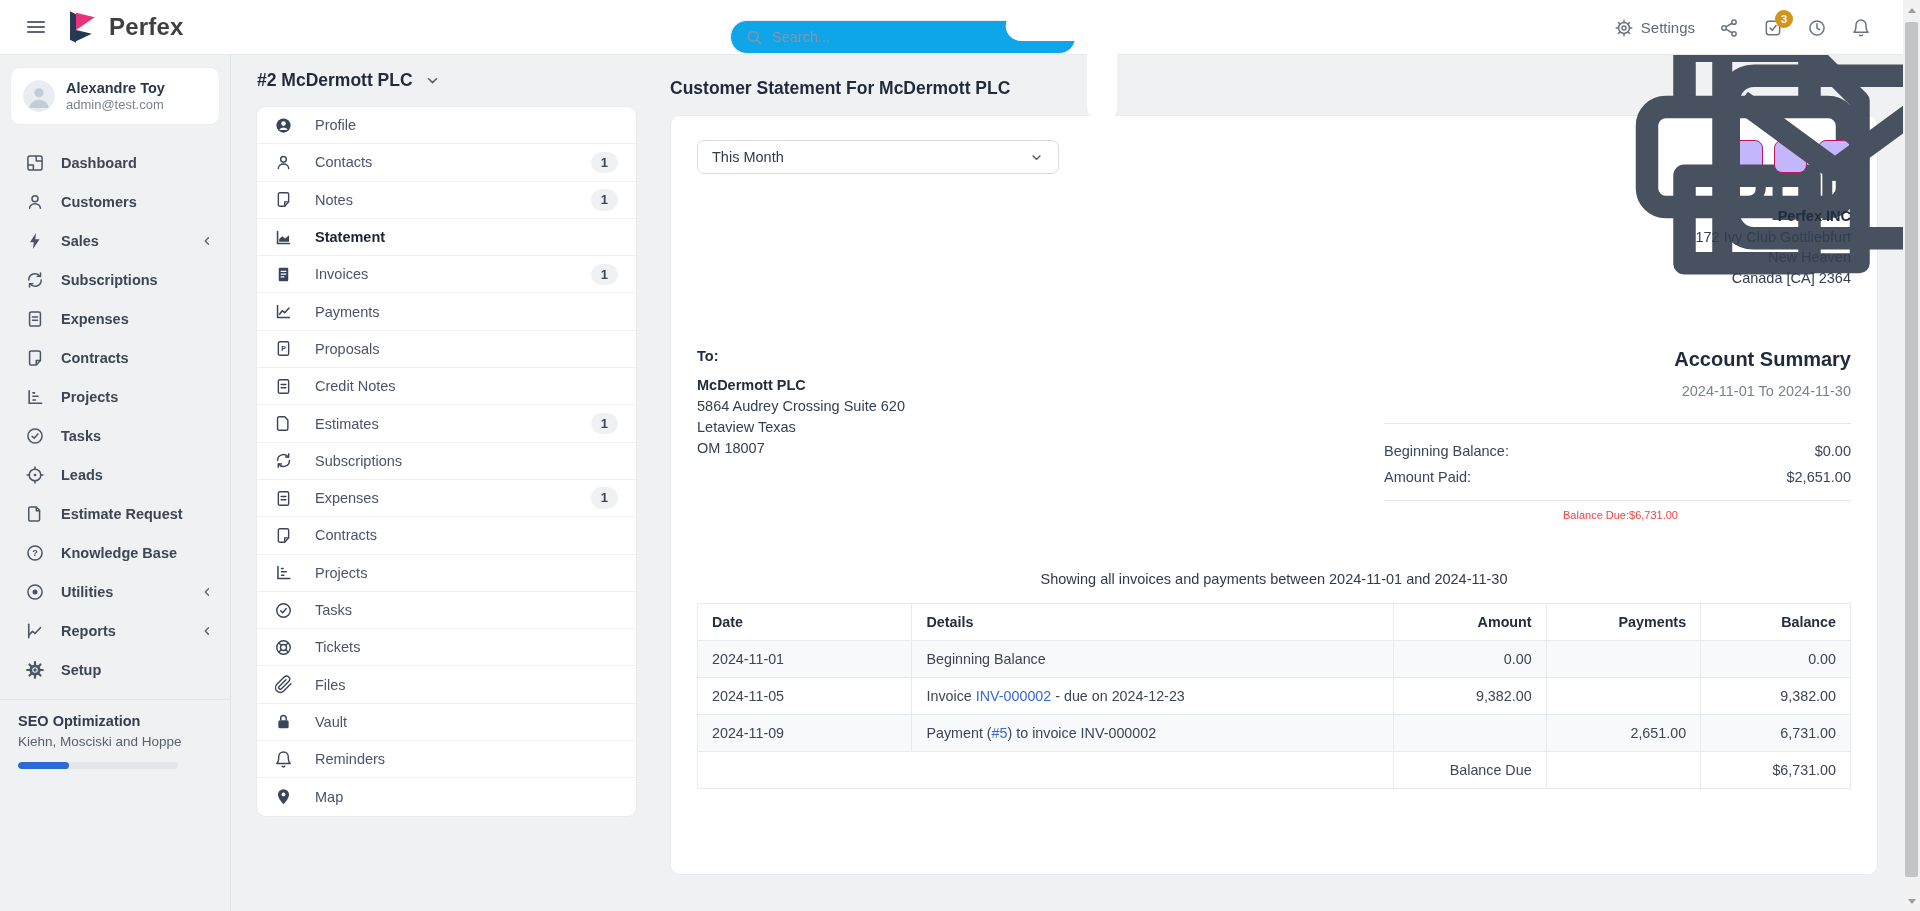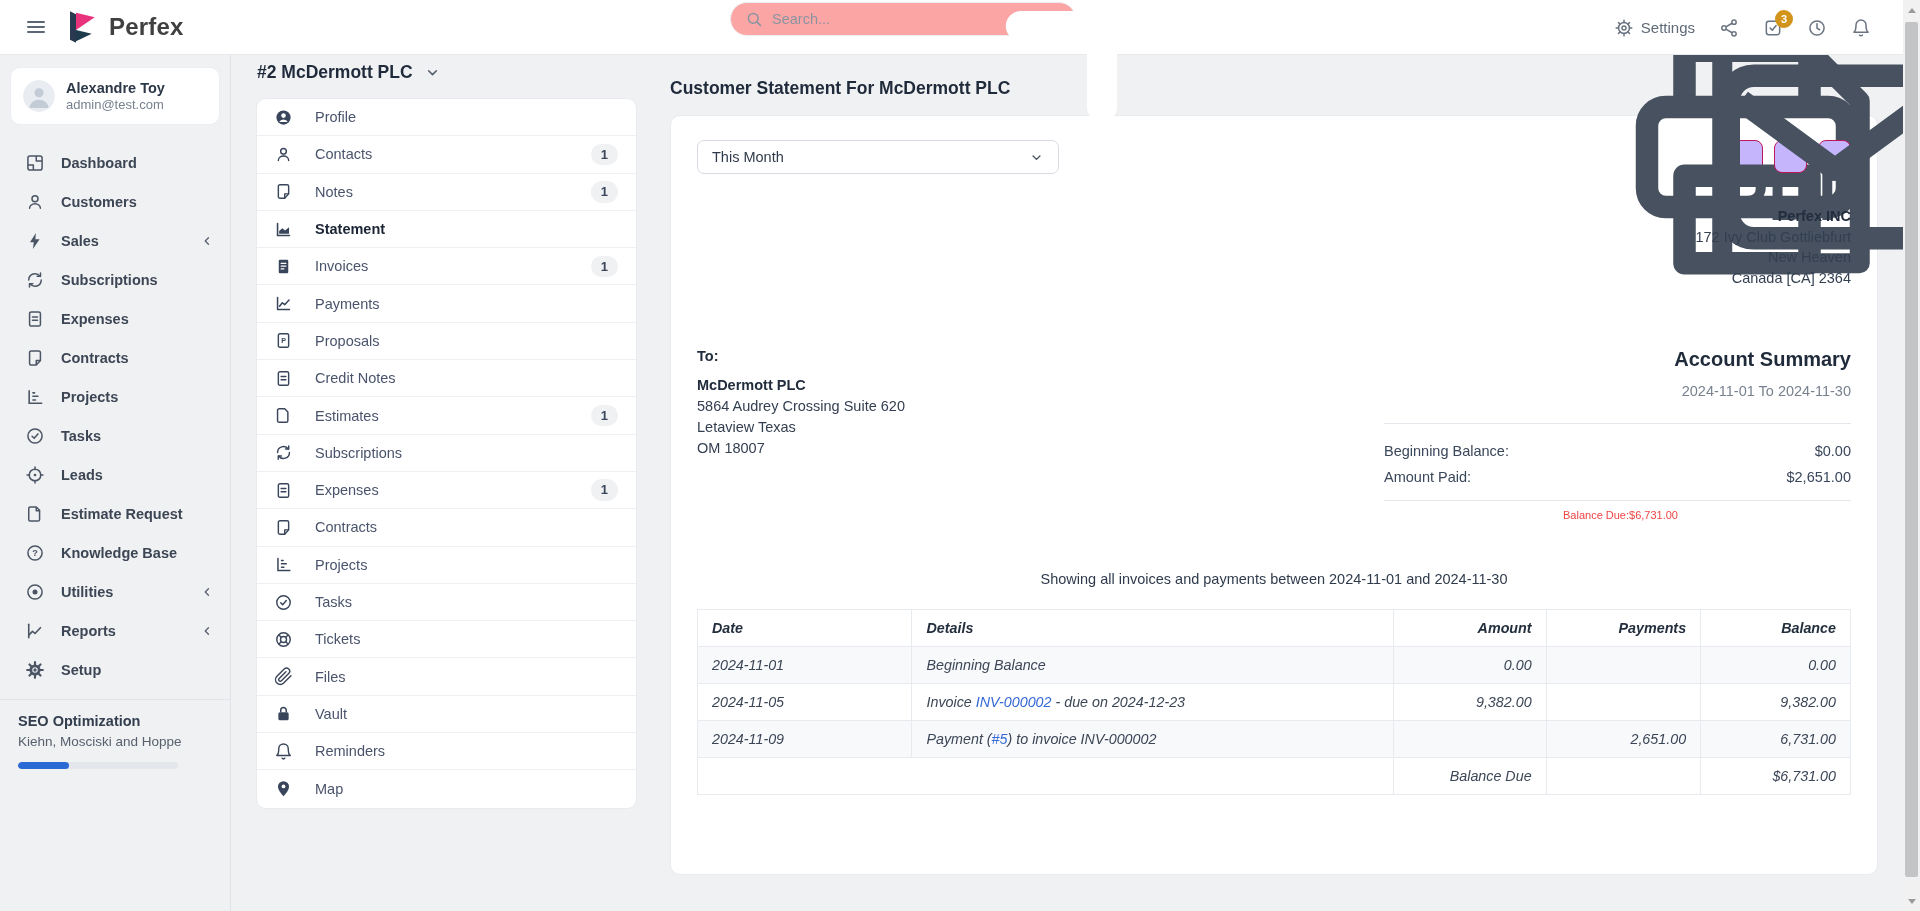--- a/index.html
+++ b/index.html
@@ -10,21 +10,21 @@
   
   .ic { display:inline-flex; align-items:center; justify-content:center; flex:0 0 auto; }
   .ic svg { width:100%; height:100%; display:block; }
 
   
   .topbar { position:absolute; left:0; top:0; width:1903px; height:55px; background:#fff; border-bottom:1px solid #e7e9ec; z-index:5; }
   .hamburger { position:absolute; left:24px; top:15px; width:24px; height:24px; background:none; border:none; color:#5c6675; cursor:pointer; }
   .brand { position:absolute; left:64px; top:8px; display:flex; align-items:center; gap:9px; }
   .brand-mark { width:36px; height:38px; }
   .brand-name { font-size:24px; font-weight:700; color:#404040; letter-spacing:.2px; }
-  .searchbox { position:absolute; left:730px; top:2px; width:346px; height:34px; background:#fca5a5; border:1px solid #eceef1; border-radius:17px; display:flex; align-items:center; padding:0 14px; gap:9px; color:#8a94a1; }
+  .searchbox { position:absolute; left:730px; top:20px; width:346px; height:34px; background:#0ea5e9; border:1px solid #eceef1; border-radius:17px; display:flex; align-items:center; padding:0 14px; gap:9px; color:#8a94a1; }
   .searchbox input { border:none; outline:none; background:transparent; font-size:14.5px; color:#3c4654; width:100%; font-family:inherit; }
   .searchbox input::placeholder { color:#8a94a1; }
   .add-btn { position:absolute; left:1087px; top:11px; width:29px; height:29px; border-radius:50%; background:#3168d8; border:none; color:#fff; cursor:pointer; display:flex; align-items:center; justify-content:center; padding:5px; }
   .tb-right { position:absolute; right:32px; top:0; height:55px; display:flex; align-items:center; gap:24px; color:#6a7480; }
   .tb-item { display:flex; align-items:center; gap:7px; background:none; border:none; color:#6a7480; cursor:pointer; font-family:inherit; }
   .tb-item .ic { width:20px; height:20px; }
   .settings-label { font-size:15px; color:#5f6a77; }
   .todo-wrap { position:relative; }
   .badge-count { position:absolute; top:-8px; right:-10px; min-width:18px; height:18px; border-radius:50%; background:#d2941b; color:#fff; font-size:11px; font-weight:700; display:flex; align-items:center; justify-content:center; padding:0 4px; }
 
@@ -48,21 +48,21 @@
   .side-item .slabel { font-size:14.5px; font-weight:600; color:#3c4654; flex:1; }
   .side-item .chev { width:14px; height:14px; color:#57606d; }
   .side-div { height:1px; background:#e2e5e9; margin:10px 0 12px 0; }
   .proj-widget { padding:0 18px 0 18px; }
   .pw-title { font-size:14.5px; font-weight:700; color:#323d4d; line-height:1.35; }
   .pw-sub { font-size:13.5px; color:#57616e; line-height:1.45; }
   .pw-track { margin-top:10px; width:160px; height:7px; border-radius:4px; background:#e3e6ea; overflow:hidden; }
   .pw-fill { height:100%; background:#2b69d4; border-radius:4px; }
 
   
-  .customer-col { position:absolute; left:256px; top:62px; width:381px; }
+  .customer-col { position:absolute; left:256px; top:70px; width:381px; }
   .cust-header { display:flex; align-items:center; gap:11px; padding-left:1px; cursor:pointer; }
   .cust-title { font-size:17.5px; font-weight:700; color:#1f2a3a; }
   .cust-header .ic { width:17px; height:17px; color:#56606d; }
   .cust-card { margin-top:15px; background:#fff; border:1px solid #e9ebee; border-radius:10px; overflow:hidden; }
   .cm-item { height:37.3px; display:flex; align-items:center; padding:0 18px 0 17px; gap:22px; border-bottom:1px solid #eef0f3; cursor:pointer; }
   .cm-item:last-child { border-bottom:none; }
   .cm-item .ic { width:19px; height:19px; color:#39455a; }
   .cm-label { font-size:14.5px; font-weight:500; color:#49536b; flex:1; }
   .cm-item.active .cm-label { font-weight:700; color:#1b2434; }
   .cm-badge { background:#eff1f3; color:#3c465a; font-size:13px; font-weight:600; border-radius:12px; padding:3px 10px; line-height:1.2; }
@@ -85,21 +85,21 @@
   .to-addr { font-size:14.5px; color:#333f50; line-height:1.45; }
   .summary { width:467px; }
   .sum-title { text-align:right; font-size:20px; font-weight:700; color:#1f2a3a; }
   .sum-period { text-align:right; font-size:14.5px; color:#78828f; margin-top:12px; }
   .sum-div { border:none; border-top:1px solid #e4e7eb; margin-top:24px; }
   .sum-rows { margin-top:14px; }
   .sum-row { display:flex; justify-content:space-between; padding:5px 0; font-size:14.5px; color:#3a465a; }
   .sum-row .sv { color:#3a465a; }
   .sum-due { display:flex; justify-content:center; padding:8px 0 0 6px; font-size:11px; color:#ef4444; border-top:1px solid #e4e7eb; margin-top:10px; }
   .showing { margin-top:50px; text-align:center; font-size:14.5px; color:#2f3b4c; }
-  .stmt-table { margin-top:22px; width:100%; border-collapse:collapse; font-size:14.3px;font-style:italic; }
+  .stmt-table { margin-top:16px; width:100%; border-collapse:collapse; font-size:14.3px; }
   .stmt-table th, .stmt-table td { border:1px solid #e7eaee; padding:10px 14px; text-align:left; }
   .stmt-table th { font-weight:600; color:#242f3e; }
   .stmt-table td { color:#3b4656; }
   .stmt-table .num { text-align:right; }
   .stmt-table tbody tr:nth-child(odd) { background:#f8f9fb; }
   .col-date { width:18.6%; } .col-details { width:41.8%; } .col-amount { width:13.2%; } .col-pay { width:13.4%; } .col-bal { width:13%; }
   a.tlink { color:#3569d6; text-decoration:none; }
 </style>
 </head>
 <body>

